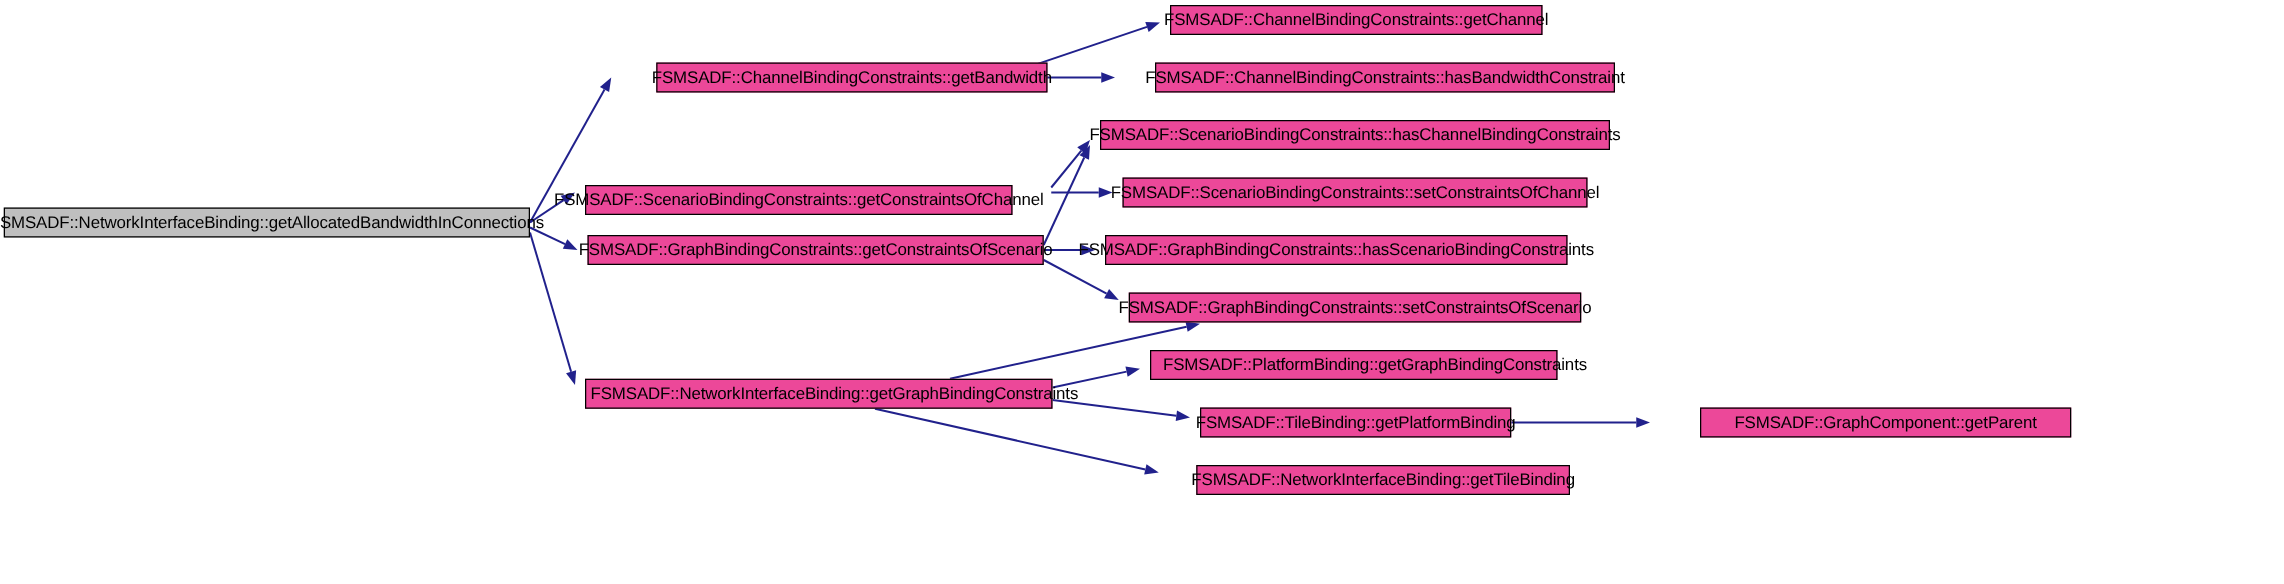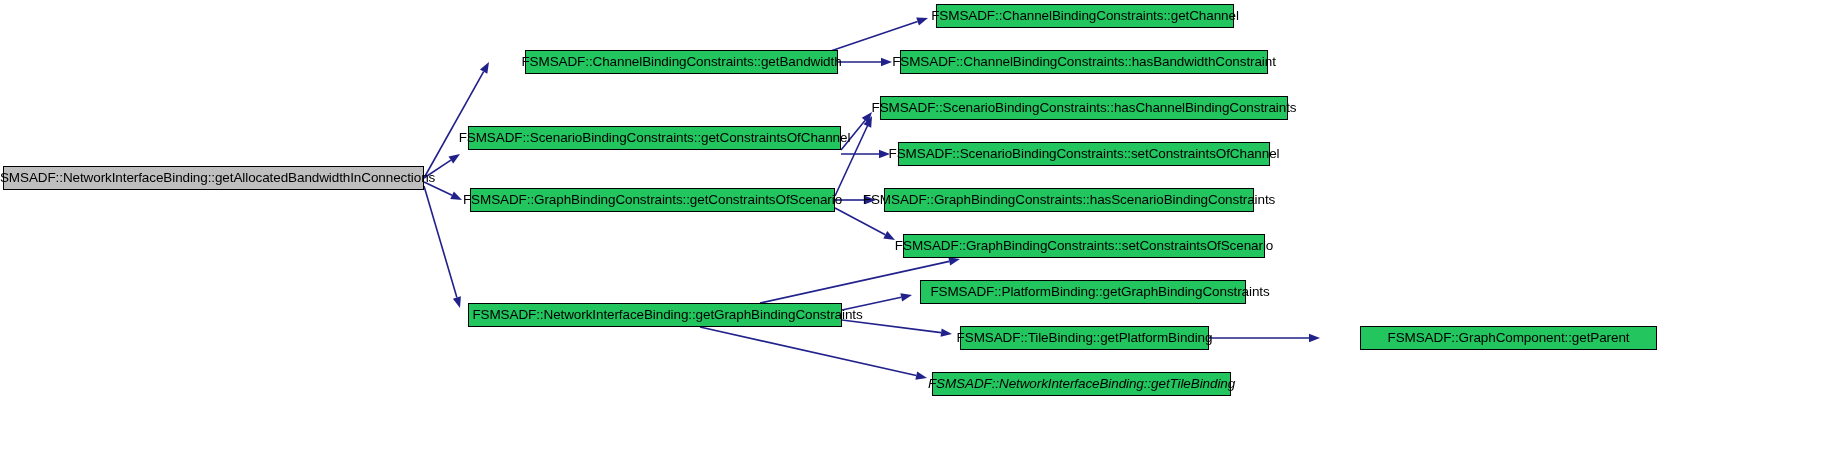--- a/index.html
+++ b/index.html
@@ -20,21 +20,21 @@
     left: 0;
     top: 0;
     width: 1827px;
     height: 467px;
     pointer-events: none;
   }
   .node {
     position: absolute;
     box-sizing: border-box;
     border: 1px solid #000000;
-    background: #22c55e;
+    background: #ec4899;
     color: #000000;
     font-size: 13.5px;
     line-height: 1;
     display: flex;
     align-items: center;
     justify-content: center;
     white-space: nowrap;
     letter-spacing: -0.1px;
     z-index: 3;
   }
@@ -120,27 +120,27 @@
   <div id="node-layer">
       <div class="node root" style="left: 3px; top: 166px; width: 421px; height: 24px;">
         <span class="node-label">FSMSADF::NetworkInterfaceBinding::getAllocatedBandwidthInConnections</span>
       </div>
       <div class="node" style="left: 497px; top: 50px; width: 313px; height: 24px; margin-left: 28px;">
         <span class="node-label">FSMSADF::ChannelBindingConstraints::getBandwidth</span>
       </div>
       <div class="node" style="left: 936px; top: 4px; width: 298px; height: 24px;">
         <span class="node-label">FSMSADF::ChannelBindingConstraints::getChannel</span>
       </div>
-      <div class="node" style="left: 900px; top: 50px; width: 368px; height: 24px;">
+      <div class="node" style="left: 924px; top: 50px; width: 368px; height: 24px;">
         <span class="node-label">FSMSADF::ChannelBindingConstraints::hasBandwidthConstraint</span>
       </div>
       <div class="node" style="left: 880px; top: 96px; width: 408px; height: 24px;">
         <span class="node-label">FSMSADF::ScenarioBindingConstraints::hasChannelBindingConstraints</span>
       </div>
-      <div class="node" style="left: 468px; top: 126px; width: 373px; height: 24px;">
+      <div class="node" style="left: 468px; top: 148px; width: 342px; height: 24px;">
         <span class="node-label">FSMSADF::ScenarioBindingConstraints::getConstraintsOfChannel</span>
       </div>
       <div class="node" style="left: 898px; top: 142px; width: 372px; height: 24px;">
         <span class="node-label">FSMSADF::ScenarioBindingConstraints::setConstraintsOfChannel</span>
       </div>
       <div class="node" style="left: 470px; top: 188px; width: 365px; height: 24px;">
         <span class="node-label">FSMSADF::GraphBindingConstraints::getConstraintsOfScenario</span>
       </div>
       <div class="node" style="left: 884px; top: 188px; width: 370px; height: 24px;">
         <span class="node-label">FSMSADF::GraphBindingConstraints::hasScenarioBindingConstraints</span>
@@ -150,20 +150,20 @@
       </div>
       <div class="node" style="left: 468px; top: 303px; width: 374px; height: 24px; padding-left: 25px;">
         <span class="node-label">FSMSADF::NetworkInterfaceBinding::getGraphBindingConstraints</span>
       </div>
       <div class="node" style="left: 920px; top: 280px; width: 326px; height: 24px; padding-left: 34px;">
         <span class="node-label">FSMSADF::PlatformBinding::getGraphBindingConstraints</span>
       </div>
       <div class="node" style="left: 960px; top: 326px; width: 249px; height: 24px;">
         <span class="node-label">FSMSADF::TileBinding::getPlatformBinding</span>
       </div>
-      <div class="node" style="left: 932px; top: 372px; width: 299px; height: 24px; font-style: italic;">
+      <div class="node" style="left: 957px; top: 372px; width: 299px; height: 24px;">
         <span class="node-label">FSMSADF::NetworkInterfaceBinding::getTileBinding</span>
       </div>
       <div class="node" style="left: 1328px; top: 326px; width: 297px; height: 24px; margin-left: 32px;">
         <span class="node-label">FSMSADF::GraphComponent::getParent</span>
       </div>
     </div>
 </div>
 
 </body></html>

